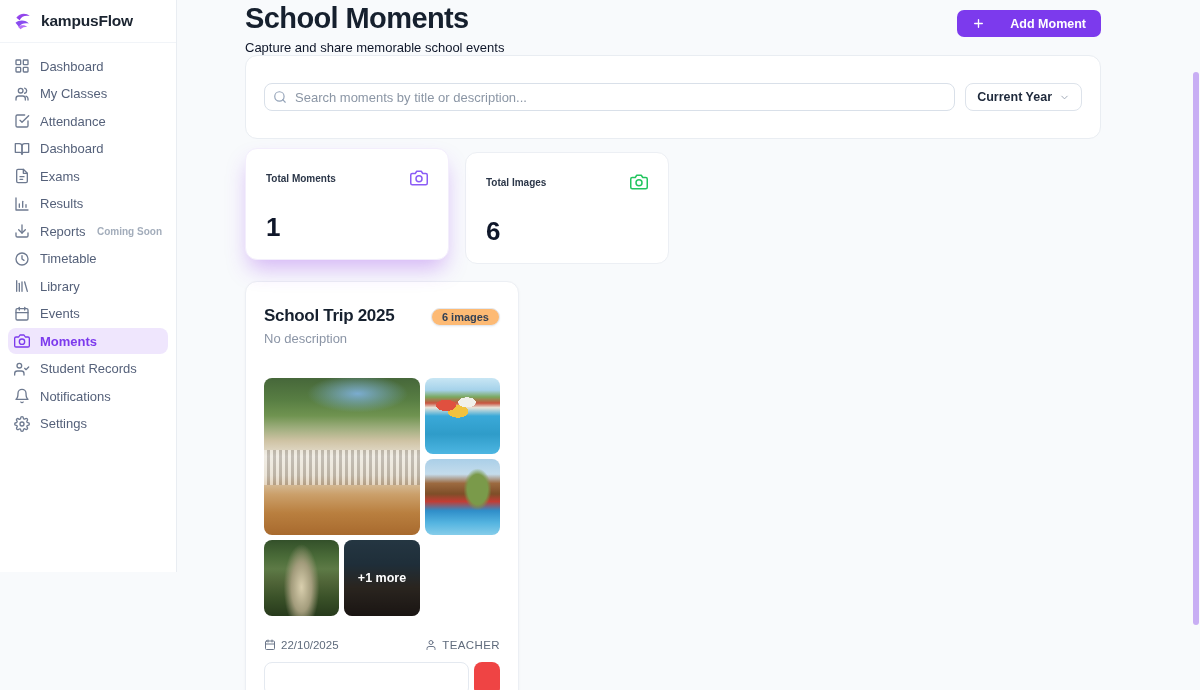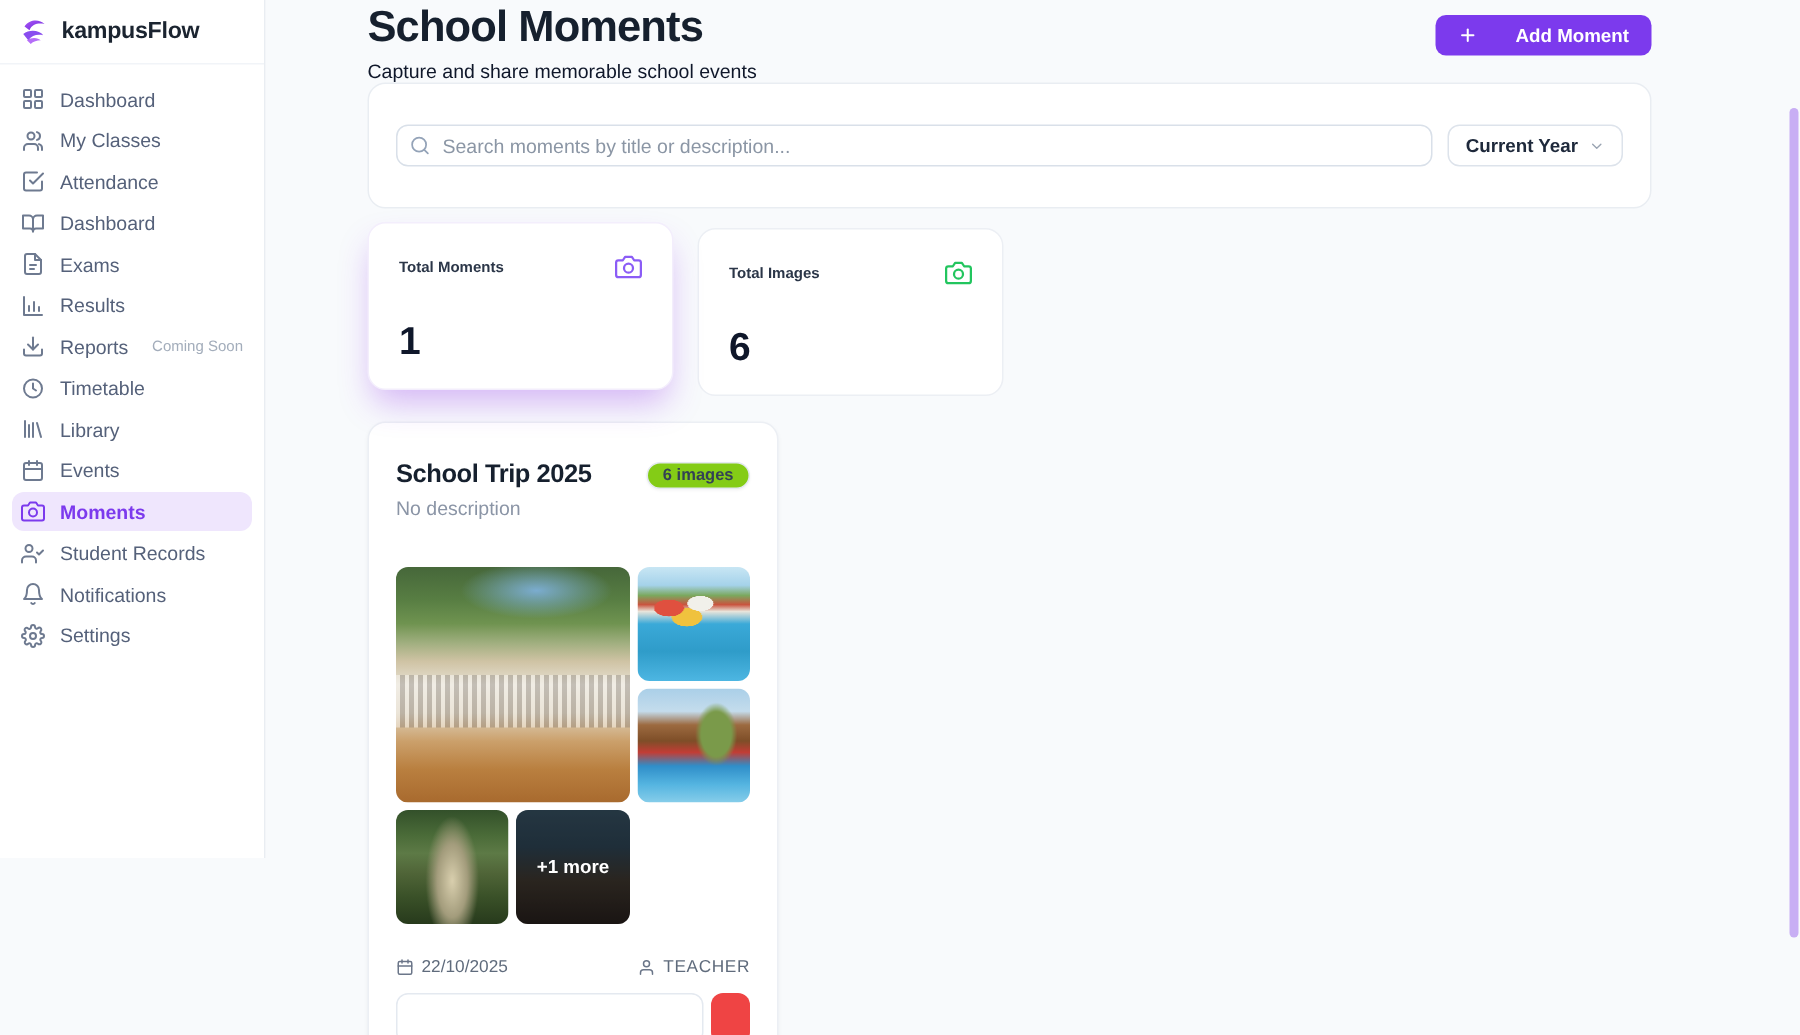--- a/index.html
+++ b/index.html
@@ -26,21 +26,21 @@
   .nav { padding:10px 8px 0 8px; }
   .nav-item {
     display:flex; align-items:center; gap:10px;
     height:26px; margin-bottom:1.5px; padding:0 6px;
     border-radius:8px; cursor:pointer;
     color:#55617a; font-size:13px; font-weight:500;
   }
   .nav-item .nav-icon { width:16px; height:16px; color:#6e7a90; flex:none; }
   .nav-item.active { background:#efe6fd; color:#7c3aed; font-weight:600; }
   .nav-item.active .nav-icon { color:#7c3aed; }
-  .nav-badge { margin-left:auto; font-size:10px; color:#a3adbb; font-weight:400; }
+  .nav-badge { margin-left:auto; font-size:10px; color:#a3adbb; font-weight:700; }
 
   
   .main { position:absolute; left:164px; top:0; width:1023px; height:534px; padding:2px 86px 0 81px; }
 
   .page-header { display:flex; justify-content:space-between; align-items:flex-start; }
   .page-title { font-size:29px; font-weight:700; color:#16202e; letter-spacing:-0.6px; }
   .page-subtitle { margin-top:5px; font-size:13px; color:#0f172a; }
   .add-btn {
     margin-top:8px; display:flex; align-items:center; gap:25px;
     background:#7c3aed; color:#fff; border:none; border-radius:7px;
@@ -85,21 +85,21 @@
 
   
   .moment-card {
     margin-top:17px; width:274px; background:#fff; border:1px solid #eceff4;
     border-radius:12px; padding:24px 18px 18px 18px;
     box-shadow:0 1px 3px rgba(15,23,42,0.04);
   }
   .mc-head { display:flex; justify-content:space-between; align-items:flex-end; }
   .mc-title { font-size:17px; font-weight:700; color:#16202e; letter-spacing:-0.3px; }
   .mc-badge {
-    border:1px solid #e4e9f0; background:#84cc16; border-radius:999px;
+    border:1px solid #e4e9f0; background:#fdba74; border-radius:999px;
     padding:2px 10px; font-size:11px; font-weight:600; color:#334155; white-space:nowrap;
     box-shadow:0 1px 2px rgba(15,23,42,0.05);
   }
   .mc-desc { margin-top:5px; font-size:13px; color:#8b95a6; }
 
   .photo-grid {
     margin-top:32px; display:grid; grid-template-columns:repeat(3,1fr);
     grid-auto-rows:76px; gap:5px;
   }
   .ph { border-radius:8px; overflow:hidden; position:relative; }

